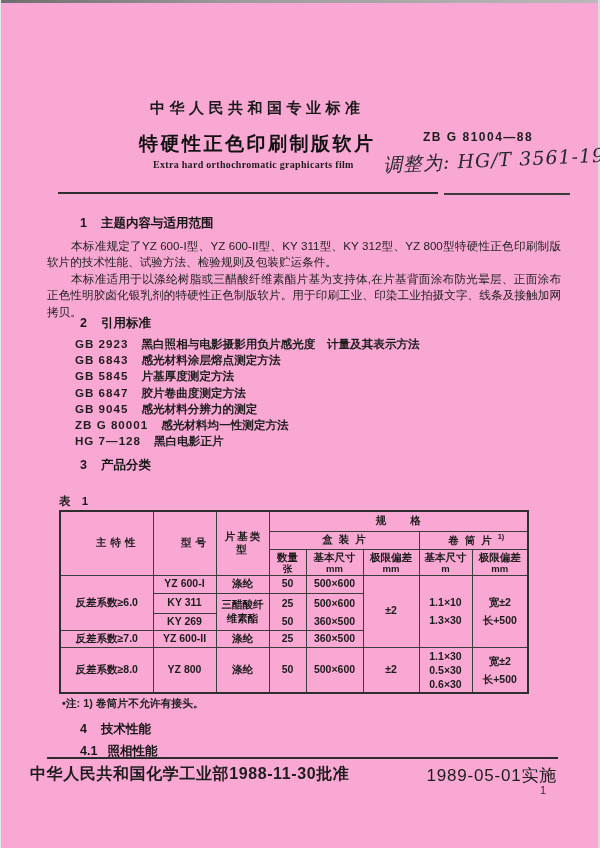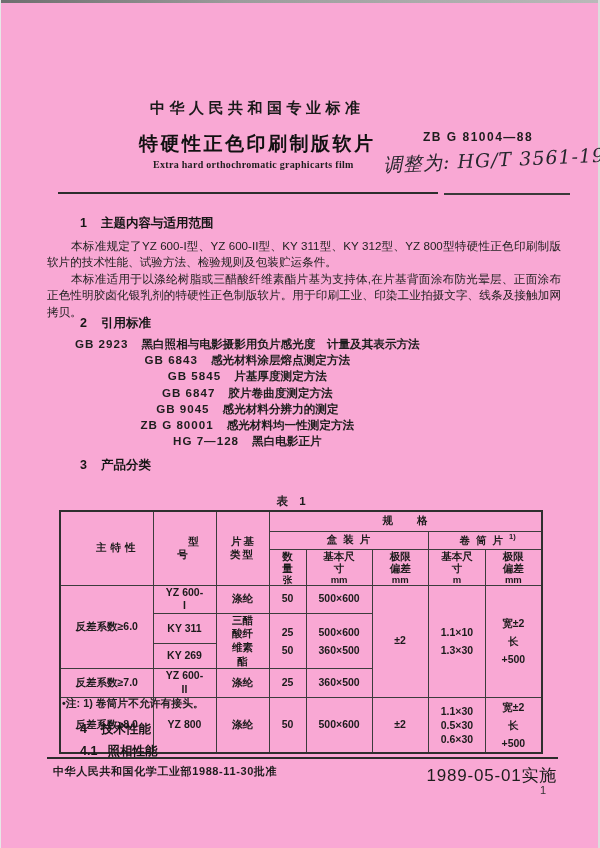--- a/index.html
+++ b/index.html
@@ -29,50 +29,50 @@
 
   .rule-a { position:absolute; top:192px; left:58px; width:380px; height:2px; background:#2d2d2d; }
   .rule-b { position:absolute; top:193px; left:444px; width:126px; height:2px; background:#3a3a3a; }
 
   .sec-head { position:absolute; font-size:12.5px; font-weight:bold; color:#161616;margin-left:32px; }
   .sec-head .hnum { margin-right:14px; }
   .para { position:absolute; left:47px; width:514px; font-size:11.6px; line-height:16.3px;
     text-align:justify; text-indent:24px; color:#222; }
 
   .refs { position:absolute; left:75px; top:336px; font-size:11.6px; line-height:16.2px;
-    font-weight:bold; color:#1e1e1e;text-align:center; }
+    font-weight:bold; color:#1e1e1e; }
   .ref-row { white-space:nowrap; }
   .ref-code { letter-spacing:1px; margin-right:13px; }
 
-  .tbl-caption { position:absolute; left:59px; top:494px; width:468px; text-align:center;
+  .tbl-caption { position:absolute; left:59px; top:494px; width:468px; 
     font-size:11.5px; font-weight:bold; letter-spacing:4px; }
 
   table.spec { position:absolute; top:510px; left:59px; border-collapse:collapse;
     table-layout:fixed; border:2px solid #2f2f2f; }
   table.spec th, table.spec td { border:1px solid #3c3c3c; text-align:center;
     vertical-align:middle; font-size:10.5px; font-weight:bold; color:#1b1b1b;
-    padding:0 12px; line-height:1.3; overflow:hidden; }
+    padding:0 1px; line-height:1.3; overflow:hidden; }
   tr.h1 { height:20px; } tr.h2 { height:18px; } tr.h3 { height:26px; }
   tr.r1 { height:18px; } tr.r2 { height:19px; } tr.r3 { height:16px; }
   tr.r4 { height:17px; } tr.r5 { height:46px; }
   .ls4 { letter-spacing:4px; padding-left:4px;margin-left:18px; }
   .ls2 { letter-spacing:2px; padding-left:2px; }
   .spec-span { letter-spacing:24px; padding-left:24px; }
   .grp { letter-spacing:6px; padding-left:6px; }
   .unit { font-size:9.5px; line-height:11px; }
   .sub-label { line-height:12px; }
   sup.fn { font-size:7.5px; vertical-align:super; letter-spacing:0; }
   .stack div { line-height:18px; }
   .stack3 div { line-height:14px; }
 
   .tbl-note { position:absolute; left:62px; top:697px; font-size:10.8px; font-weight:bold;
     color:#222; }
 
   .footer-rule { position:absolute; top:757px; left:47px; width:511px; height:2px; background:#2c2c2c; }
-  .footer-approved { position:absolute; left:53px; top:764px; font-size:11px; font-weight:bold;
+  .footer-approved { position:absolute; left:30px; top:764px; font-size:16px; font-weight:bold;
     letter-spacing:0.6px; }
   .footer-impl { position:absolute; right:43px; top:764px; font-size:17px; font-weight:normal;
     letter-spacing:0.8px; }
   .page-num { position:absolute; left:540px; top:784px; font-size:11px; color:#333; }
 </style>
 </head>
 <body>
 
 <div class="page">
   <div class="edge-top"></div>

